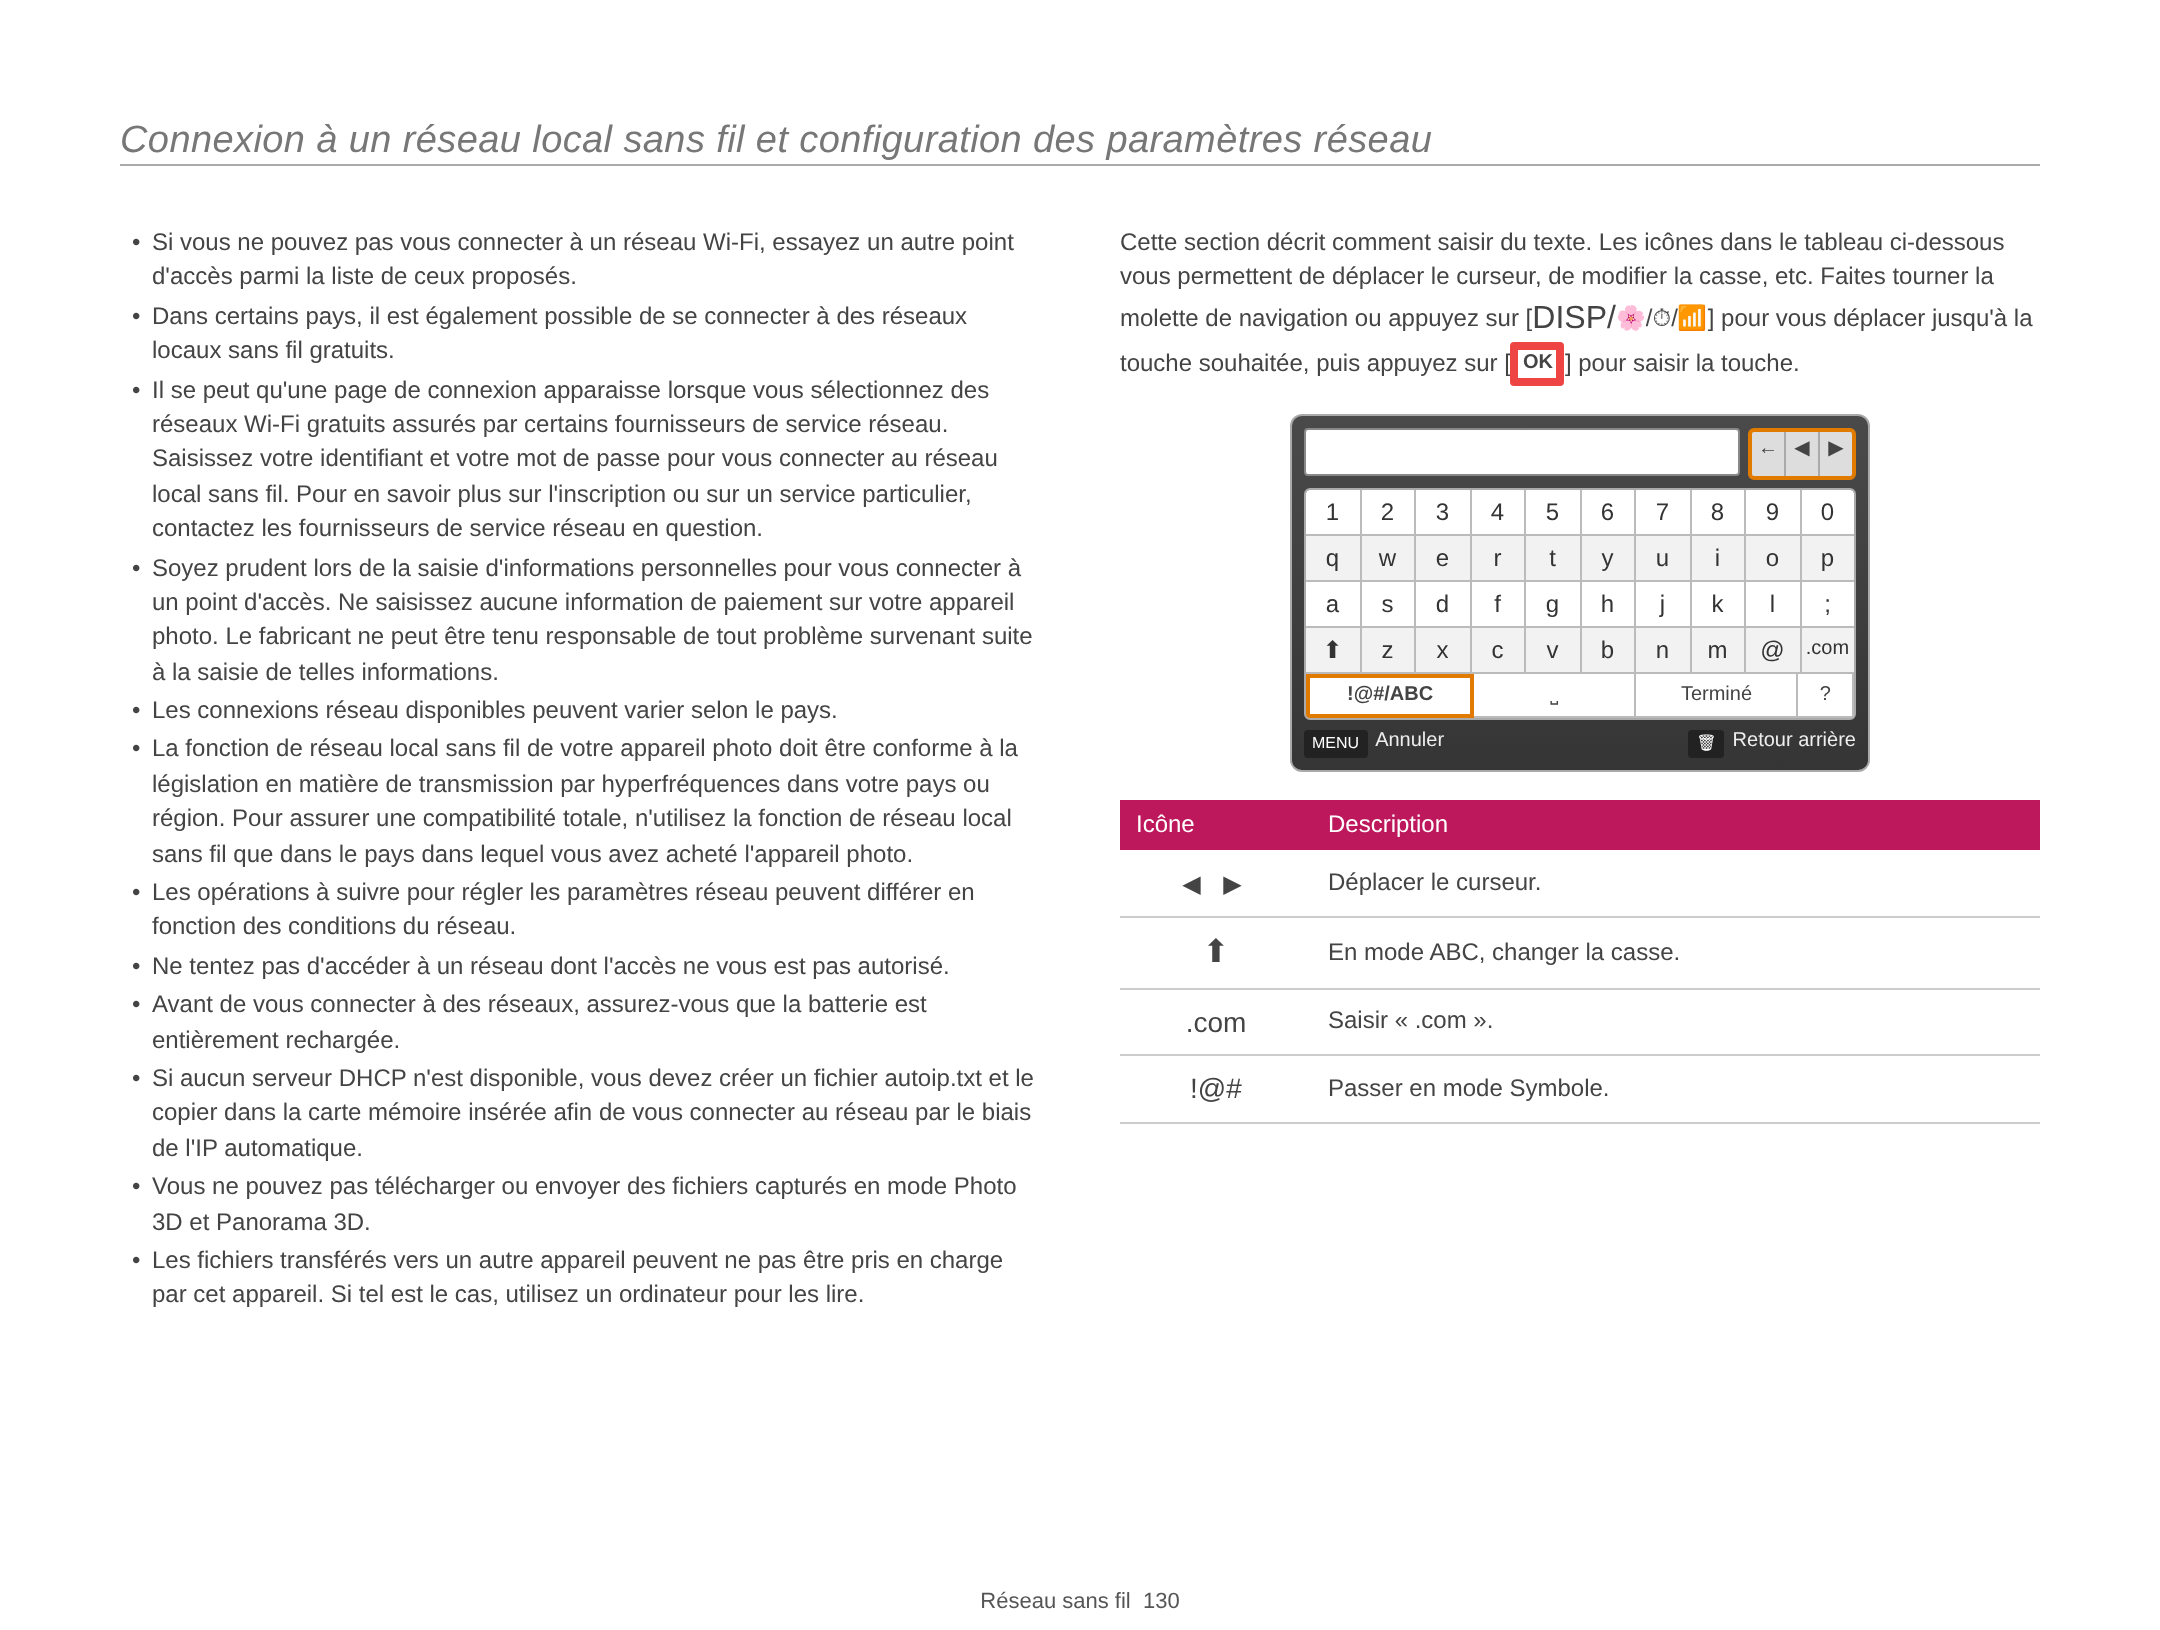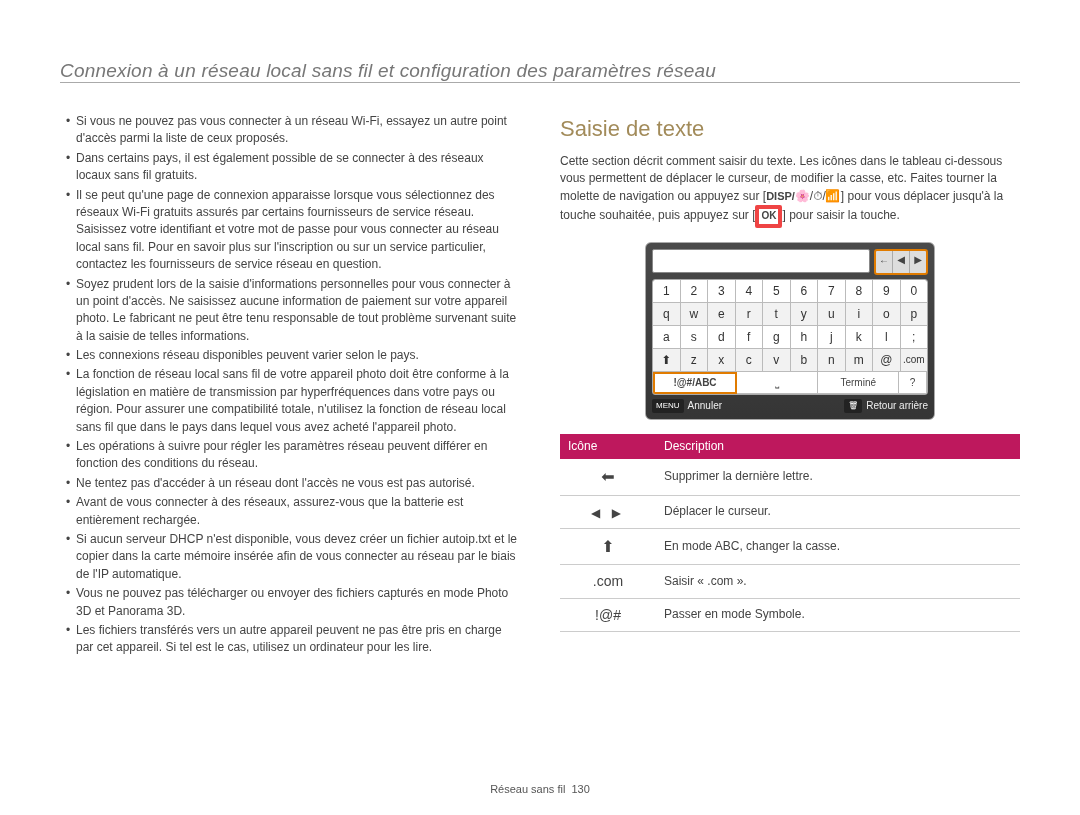--- a/index.html
+++ b/index.html
@@ -53,22 +53,22 @@
     margin-bottom: 2px;
   }
   .bullets .dot {
     width: 10px;
     flex: none;
   }
   .intro {
     margin-bottom: 14px;
   }
   .inline-label {
-    font-weight: bold;
-    font-size: 11px;
+    font-weight: normal;
+    font-size: 16px;
     vertical-align: middle;
   }
   .ok-box {
     display: inline-block;
     border: 4px solid #ef4444;
     border-radius: 2px;
     padding: 0 2px;
     font-weight: bold;
     font-size: 10px;
     vertical-align: middle;
@@ -198,21 +198,21 @@
   .desc-table td.icon-cell {
     width: 60px;
     text-align: center;
     font-size: 14px;
   }
   .arrow-left::before { content: "⬅"; font-size: 16px; }
   .arrows-lr::before { content: "◀ ▶"; font-size: 12px; letter-spacing: 4px; }
   .arrow-up::before { content: "⬆"; font-size: 16px; }
   .footer-pagenum {
     position: absolute;
-    bottom: 20px;
+    bottom: 8px;
     left: 0;
     width: 1080px;
     text-align: center;
     font-size: 11px;
     color: #555;
   }
 </style>
 </head>
 <body>
 
@@ -269,21 +269,20 @@
             <div>Vous ne pouvez pas télécharger ou envoyer des fichiers capturés en mode Photo 3D et Panorama 3D.</div>
           </div>
           <div class="item">
             <div class="dot">•</div>
             <div>Les fichiers transférés vers un autre appareil peuvent ne pas être pris en charge par cet appareil. Si tel est le cas, utilisez un ordinateur pour les lire.</div>
           </div>
         </div>
     </div>
 
     <div class="col-right">
-      <h2>Saisie de texte</h2>
       <div class="intro">
         <span>Cette section décrit comment saisir du texte. Les icônes dans le tableau ci-dessous vous permettent de déplacer le curseur, de modifier la casse, etc. Faites tourner la molette de navigation ou appuyez sur [</span><span class="inline-label">DISP/</span><span>🌸/</span><span>⏱/</span><span>📶</span><span>] pour vous déplacer jusqu'à la touche souhaitée, puis appuyez sur [</span><span class="ok-box">OK</span><span>] pour saisir la touche.</span>
       </div>
 
       <div class="kbd-figure">
         <div class="kbd-outer">
           <div class="kbd-field-row">
             <div class="kbd-field"></div>
             <div class="kbd-arrows">
               <span>←</span>
@@ -362,24 +361,20 @@
 
       <table class="desc-table">
         <thead>
           <tr>
             <th style="width:80px">Icône</th>
             <th>Description</th>
           </tr>
         </thead>
         <tbody id="desc-tbody">
             <tr>
-              <td class="icon-cell"><span class="arrow-left"></span></td>
-              <td>Supprimer la dernière lettre.</td>
-            </tr>
-            <tr>
               <td class="icon-cell"><span class="arrows-lr"></span></td>
               <td>Déplacer le curseur.</td>
             </tr>
             <tr>
               <td class="icon-cell"><span class="arrow-up"></span></td>
               <td>En mode ABC, changer la casse.</td>
             </tr>
             <tr>
               <td class="icon-cell">.com</td>
               <td>Saisir « .com ».</td>

